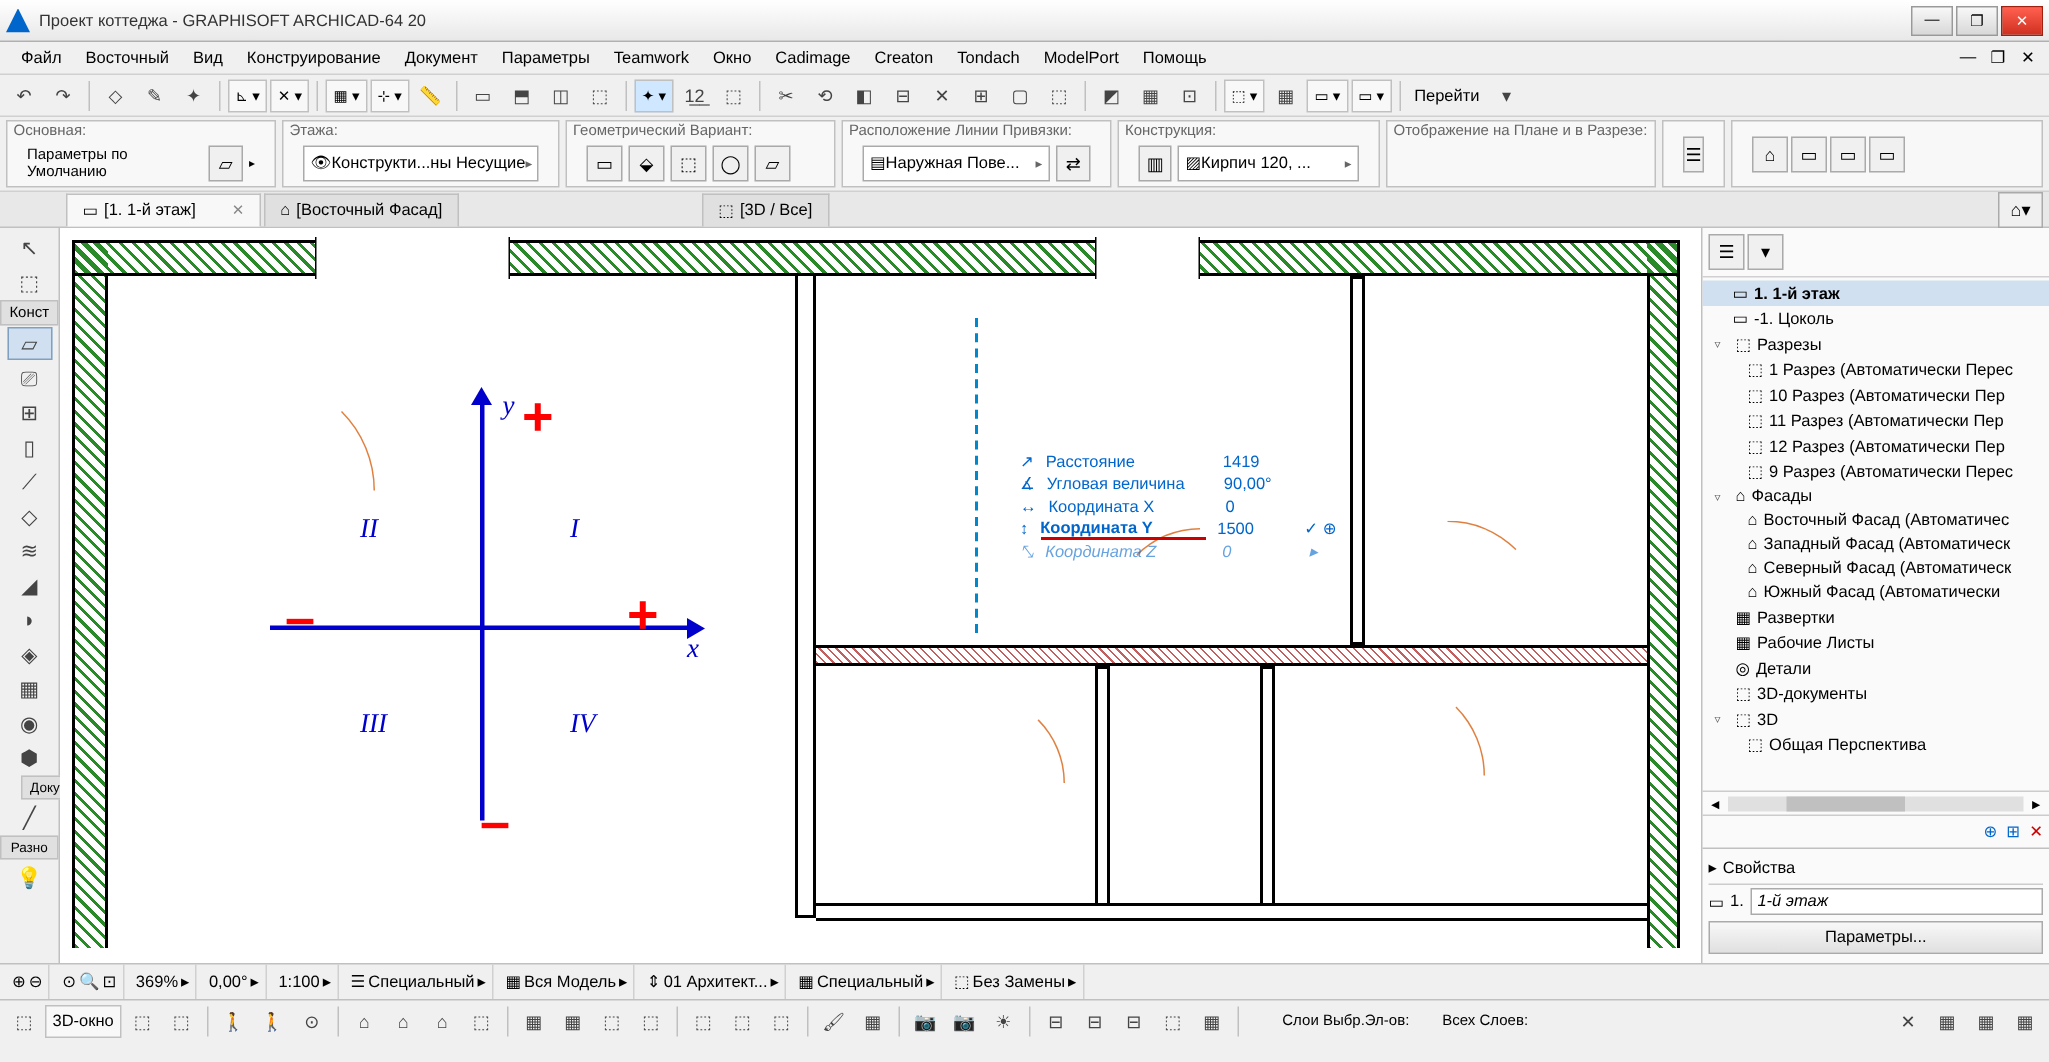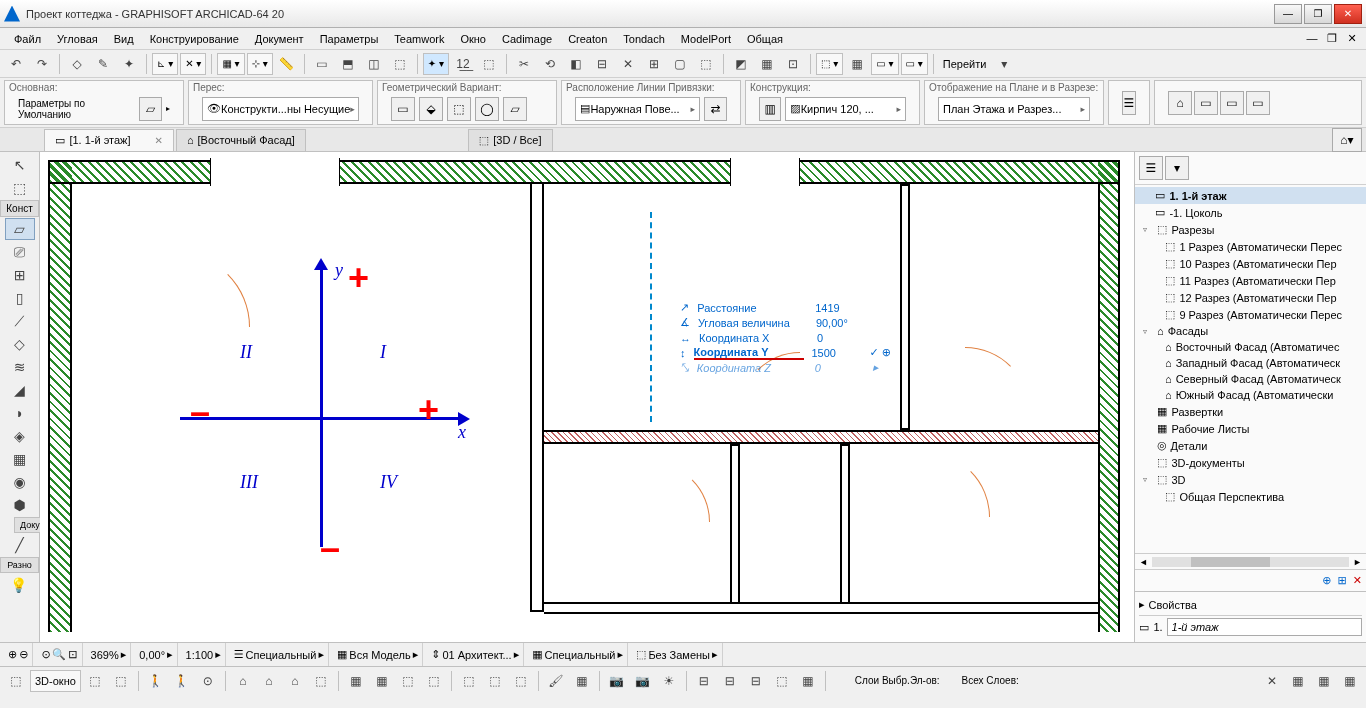--- a/index.html
+++ b/index.html
@@ -73,32 +73,32 @@
   <div class="title">Проект коттеджа - GRAPHISOFT ARCHICAD-64 20</div>
   <div class="winbtns">
     <div class="winbtn">—</div>
     <div class="winbtn">❐</div>
     <div class="winbtn close">✕</div>
   </div>
 </div>
 
 <div class="menubar">
   <span>Файл</span>
-  <span>Угловая</span>
+  <span>Восточный</span>
   <span>Вид</span>
   <span>Конструирование</span>
   <span>Документ</span>
   <span>Параметры</span>
   <span>Teamwork</span>
   <span>Окно</span>
   <span>Cadimage</span>
   <span>Creaton</span>
   <span>Tondach</span>
   <span>ModelPort</span>
-  <span>Общая</span>
+  <span>Помощь</span>
   <div class="right">
     <span>—</span>
     <span>❐</span>
     <span>✕</span>
   </div>
 </div>
 
 <div class="toolbar1">
   <div class="tbtn">↶</div>
   <div class="tbtn">↷</div>
@@ -148,21 +148,21 @@
 <div class="infobar">
   <div class="infobox" style="width:180px;">
     <div class="lbl">Основная:</div>
     <div class="cnt">
       <span style="font-size:10px;">Параметры по Умолчанию</span>
       <div class="sq" style="margin-left:auto;">▱</div>
       <div style="font-size:8px;">▸</div>
     </div>
   </div>
   <div class="infobox" style="width:185px;">
-    <div class="lbl">Перес:</div>
+    <div class="lbl">Этажа:</div>
     <div class="cnt">
       <div class="combo" style="width:100%;">👁 <span>Конструкти...ны Несущие</span></div>
     </div>
   </div>
   <div class="infobox" style="width:180px;">
     <div class="lbl">Геометрический Вариант:</div>
     <div class="cnt">
       <div class="sq">▭</div>
       <div class="sq">⬙</div>
       <div class="sq">⬚</div>
@@ -179,25 +179,20 @@
   </div>
   <div class="infobox" style="width:175px;">
     <div class="lbl">Конструкция:</div>
     <div class="cnt">
       <div class="sq">▥</div>
       <div class="combo" style="width:130px;">▨ <span>Кирпич 120, ...</span></div>
     </div>
   </div>
   <div class="infobox" style="width:180px;">
     <div class="lbl">Отображение на Плане и в Разрезе:</div>
-    <div class="cnt">
-      <div class="combo" style="width:100%;">
-          <span>План Этажа и Разрез...</span>
-        </div>
-    </div>
   </div>
   <div class="infobox" style="width:42px;">
     <div class="cnt" style="padding-top:0;">
       <div class="sq">☰</div>
     </div>
   </div>
   <div class="infobox" style="flex:1;">
     <div class="cnt" style="padding-top:0;gap:2px;">
       <div class="sq">⌂</div>
       <div class="sq">▭</div>
@@ -359,20 +354,23 @@
     <div class="nav-bot">
       <div class="row" style="border-bottom:1px solid #ccc;padding-bottom:4px;">
           <span class="tri">▸</span>
           <span>Свойства</span>
         </div>
       <div class="row">
         <span>▭</span>
           <span>1.</span>
         <input value="1-й этаж" style="">
       </div>
+      <div class="row">
+          <button>Параметры...</button>
+        </div>
     </div>
   </div>
 </div>
 
 <div class="statusbar">
   <div class="sb">
       <span>⊕</span>
       <span>⊖</span>
     </div>
   <div class="sb">

